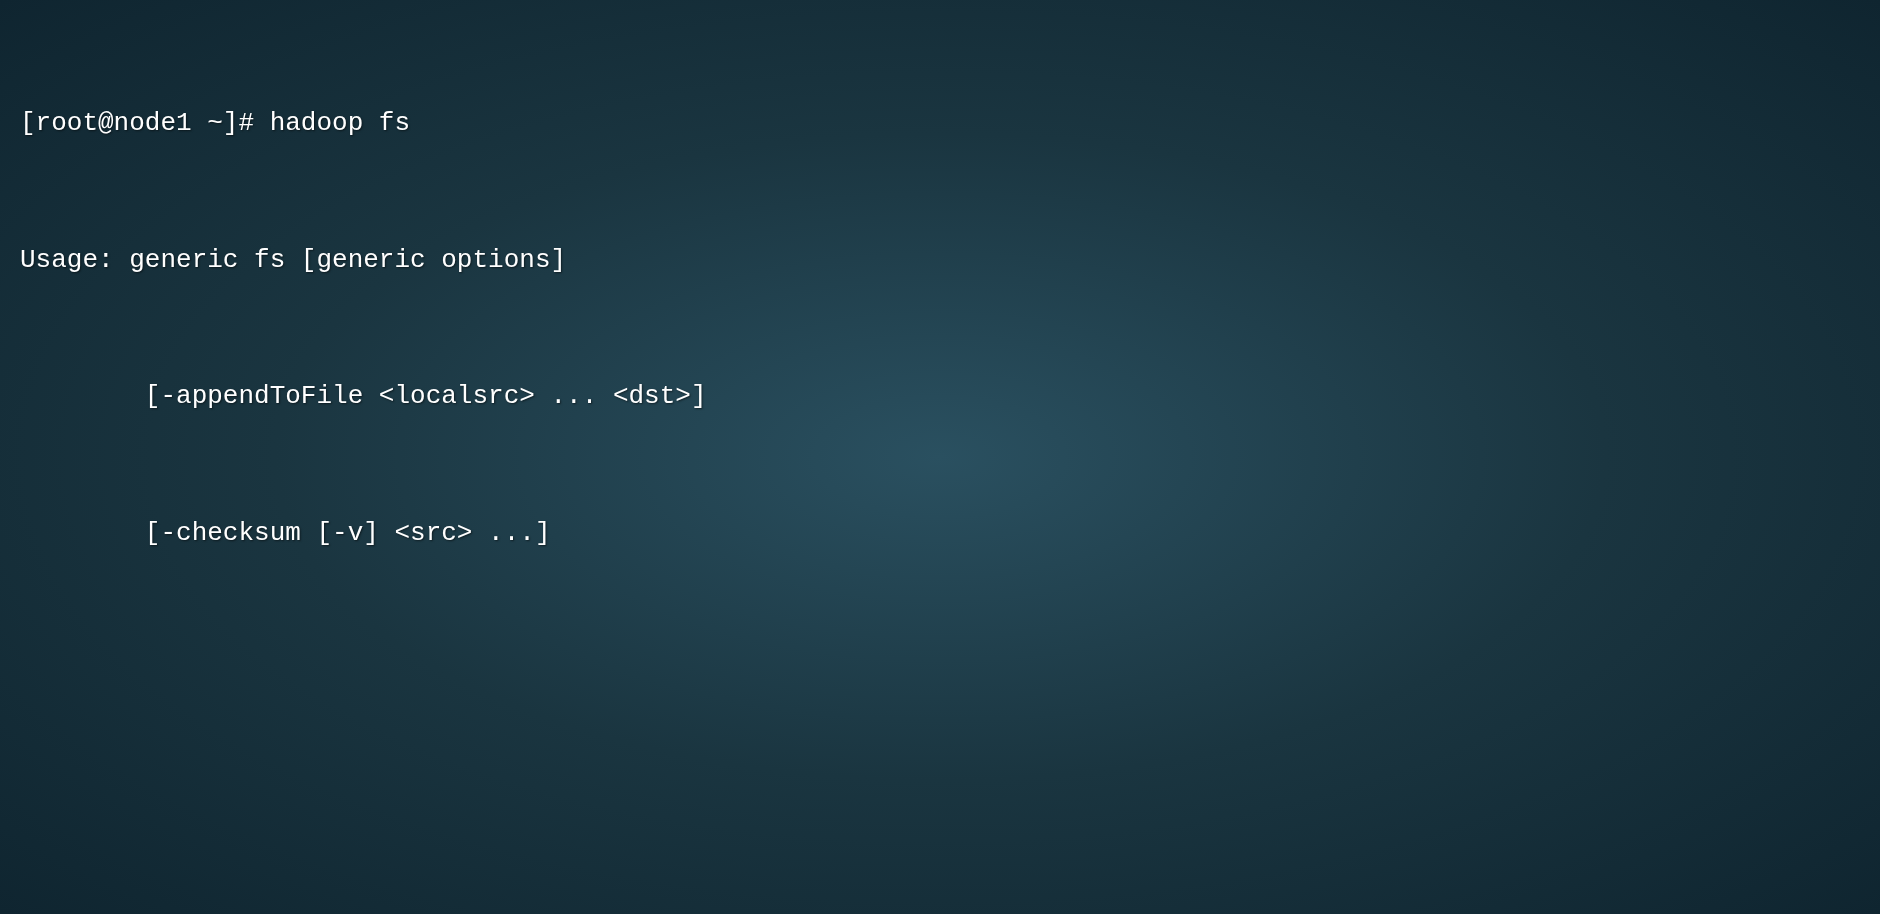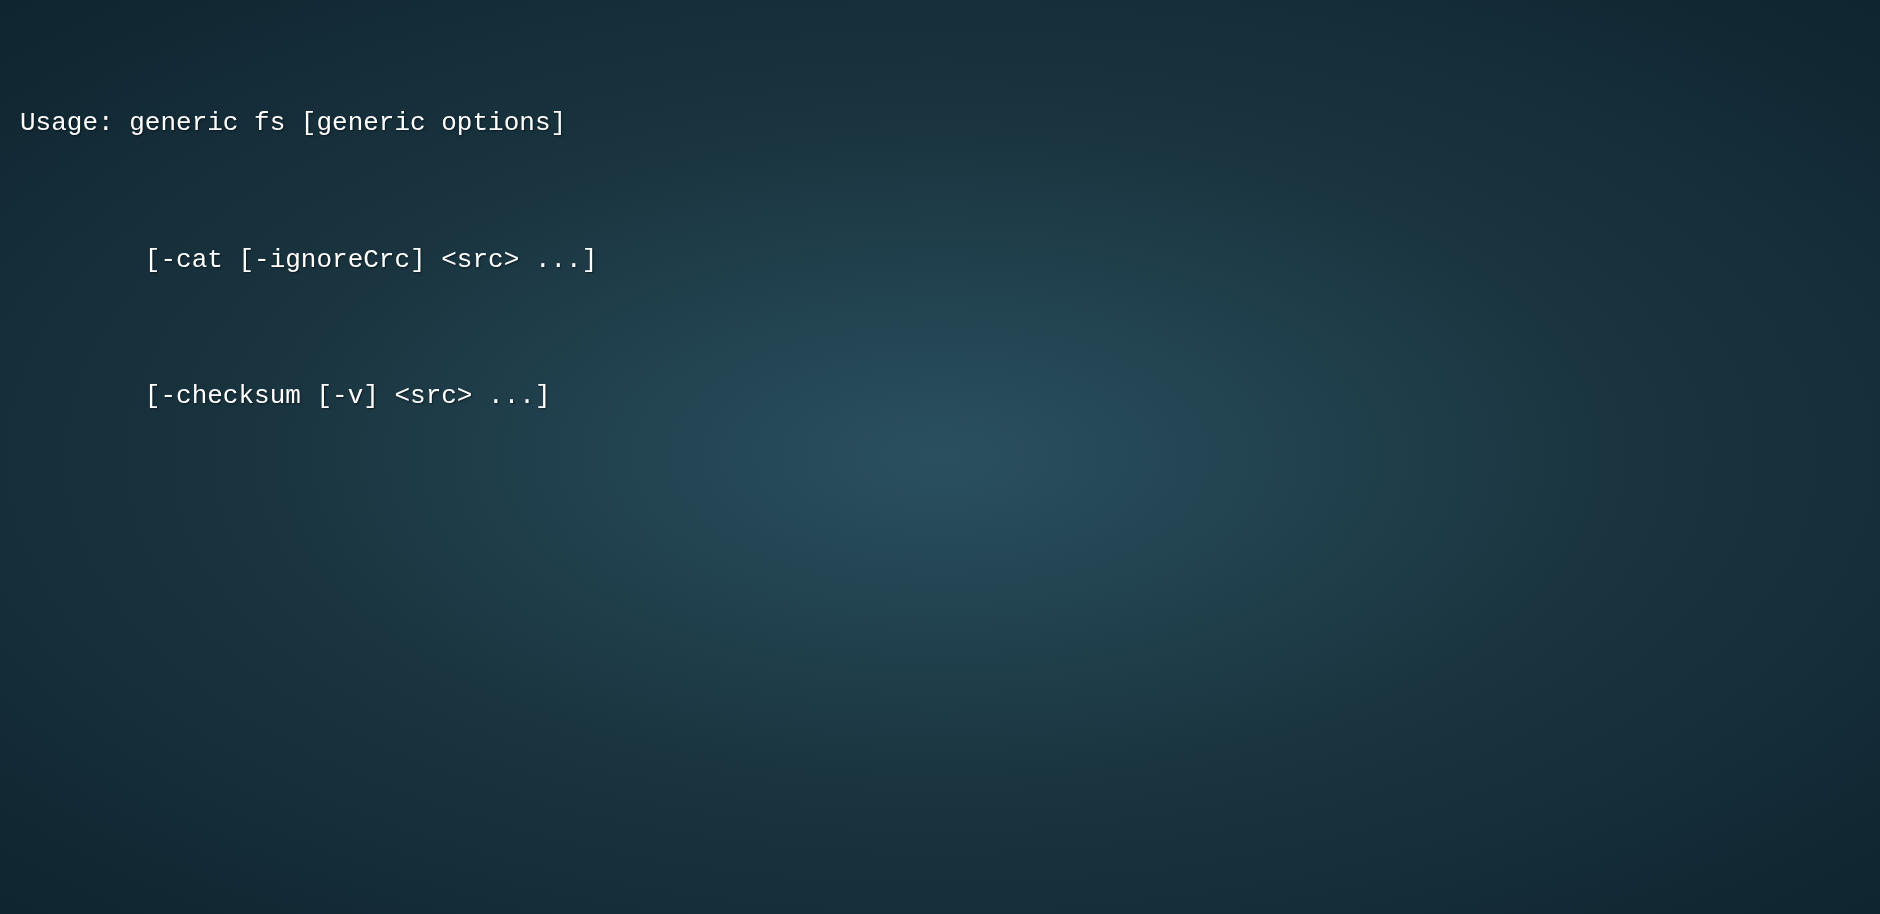--- a/index.html
+++ b/index.html
@@ -23,22 +23,23 @@
       text-shadow: 1px 1px 2px rgba(0,0,0,0.5);
     }
     .line {
       display: block;
     }
   </style>
 </head>
 <body>
 
 <div class="terminal">
+  <span class="line">[root@node1 ~]# hadoop fs</span>
   <span class="line">Usage: generic fs [generic options]</span>
-  <span class="line">        [-cat [-ignoreCrc] &lt;src&gt; ...]</span>
+  <span class="line">        [-appendToFile &lt;localsrc&gt; ... &lt;dst&gt;]</span>
   <span class="line">        [-checksum [-v] &lt;src&gt; ...]</span>
   
   
   
   
   
   
   
   
   

